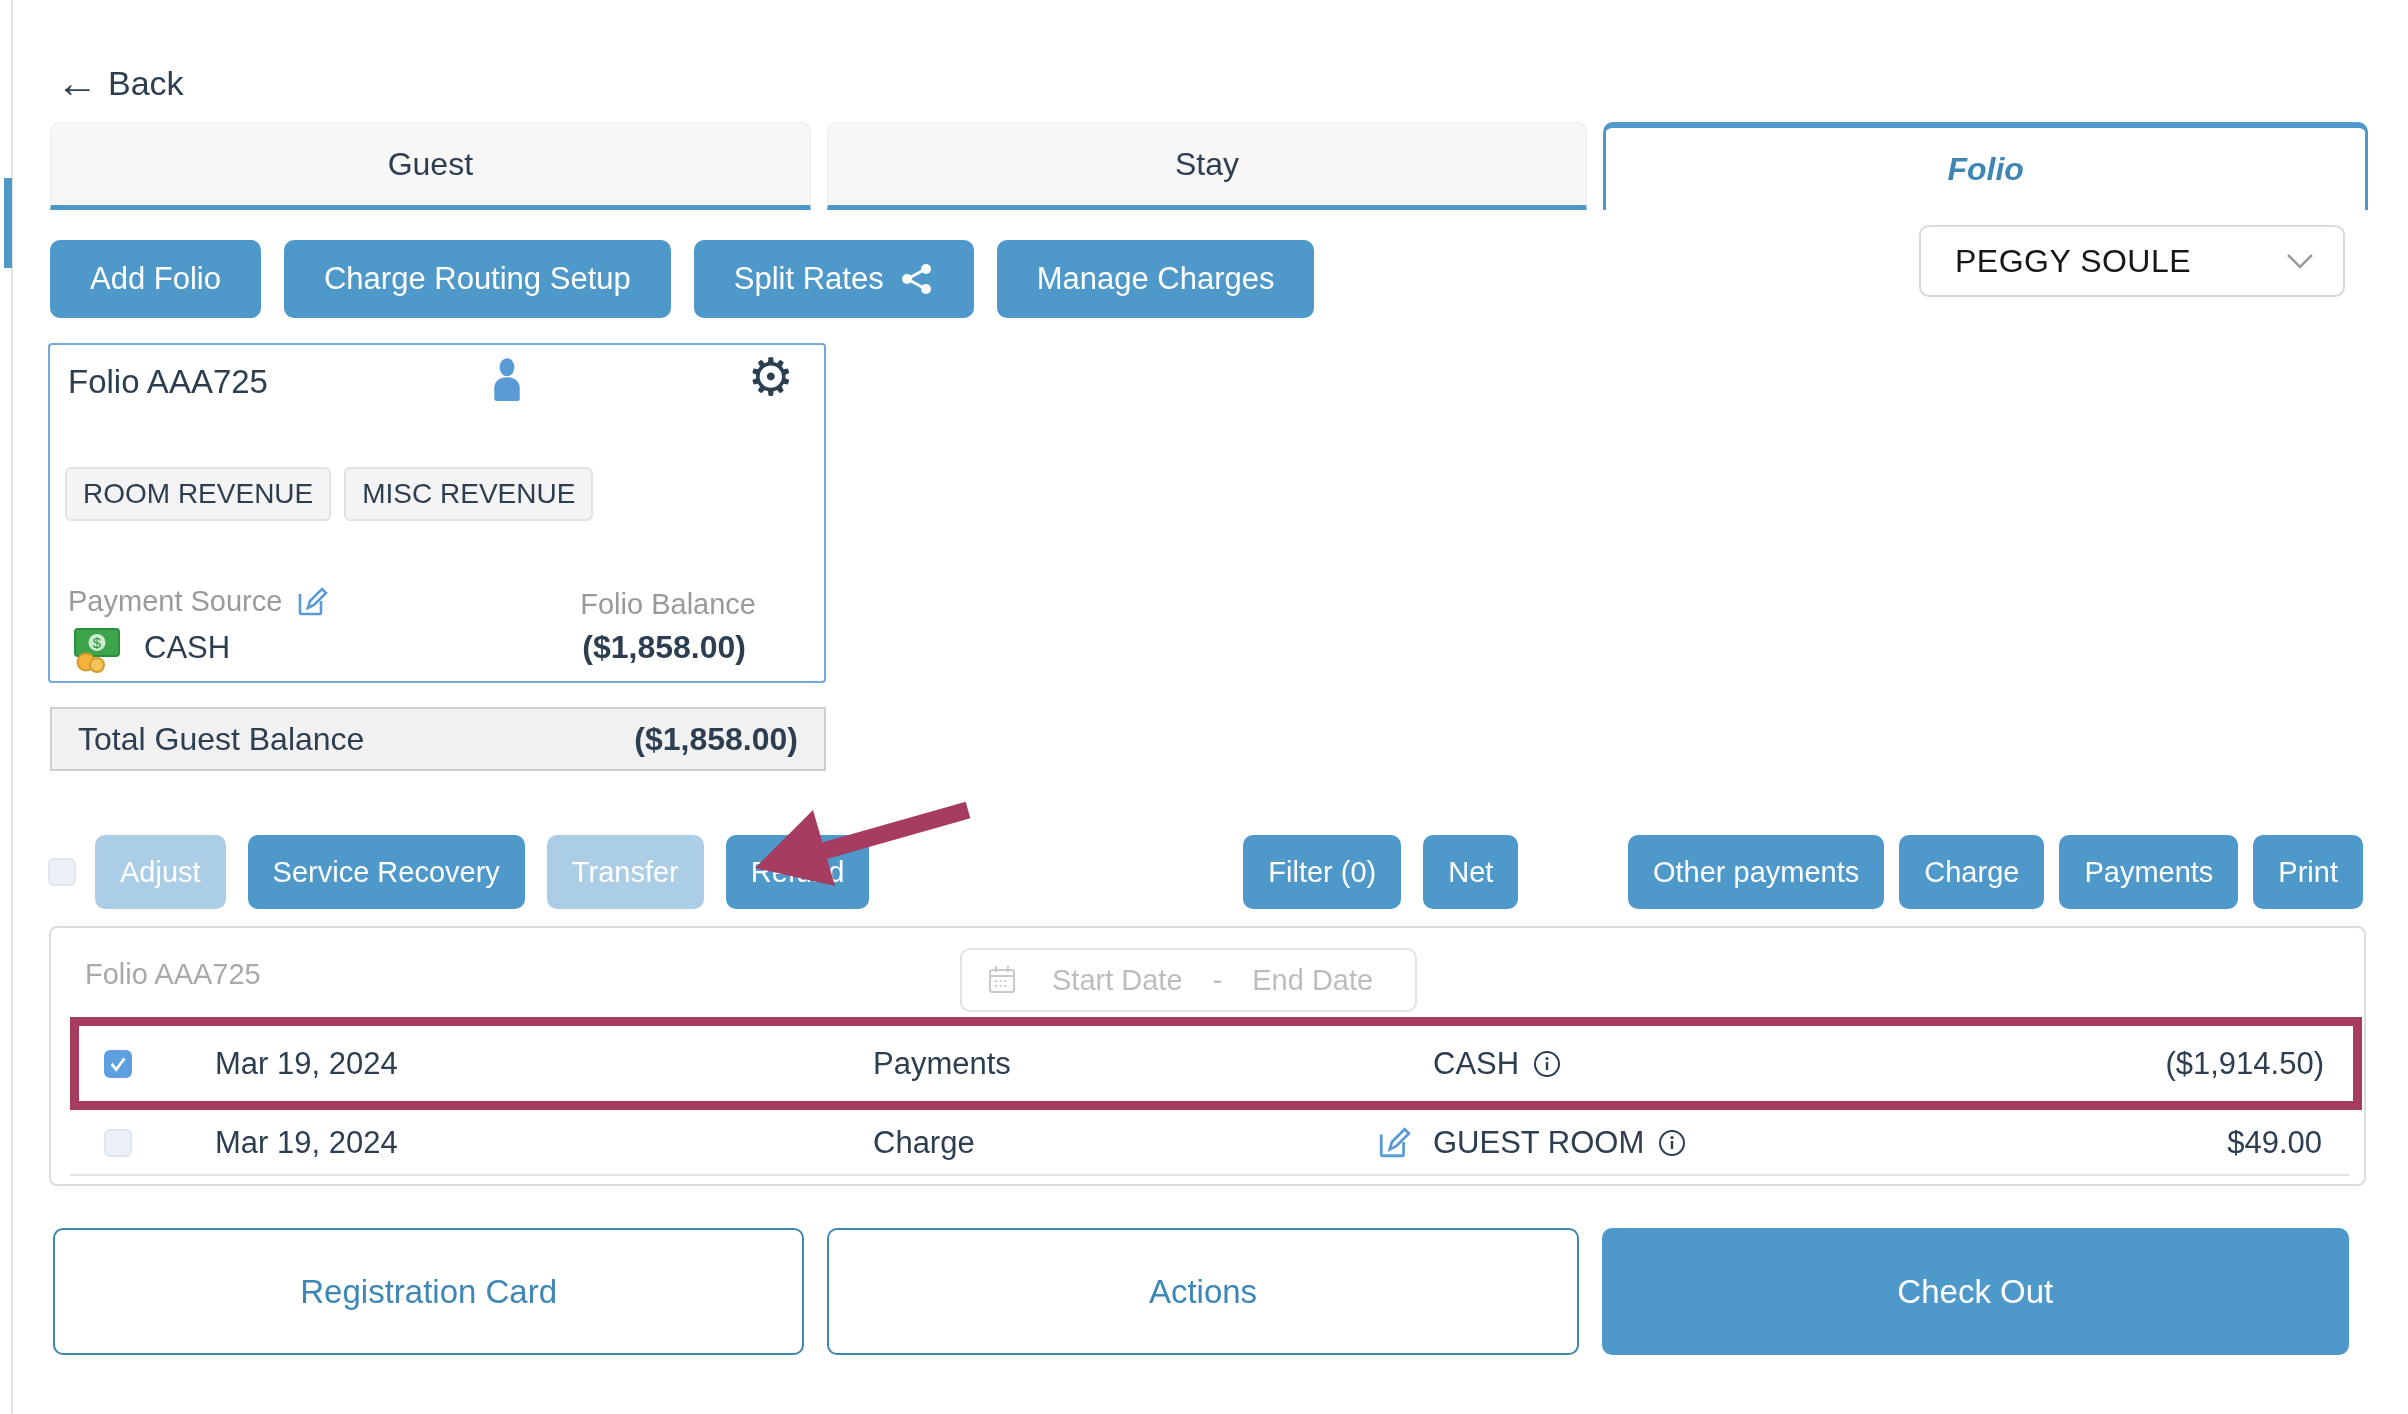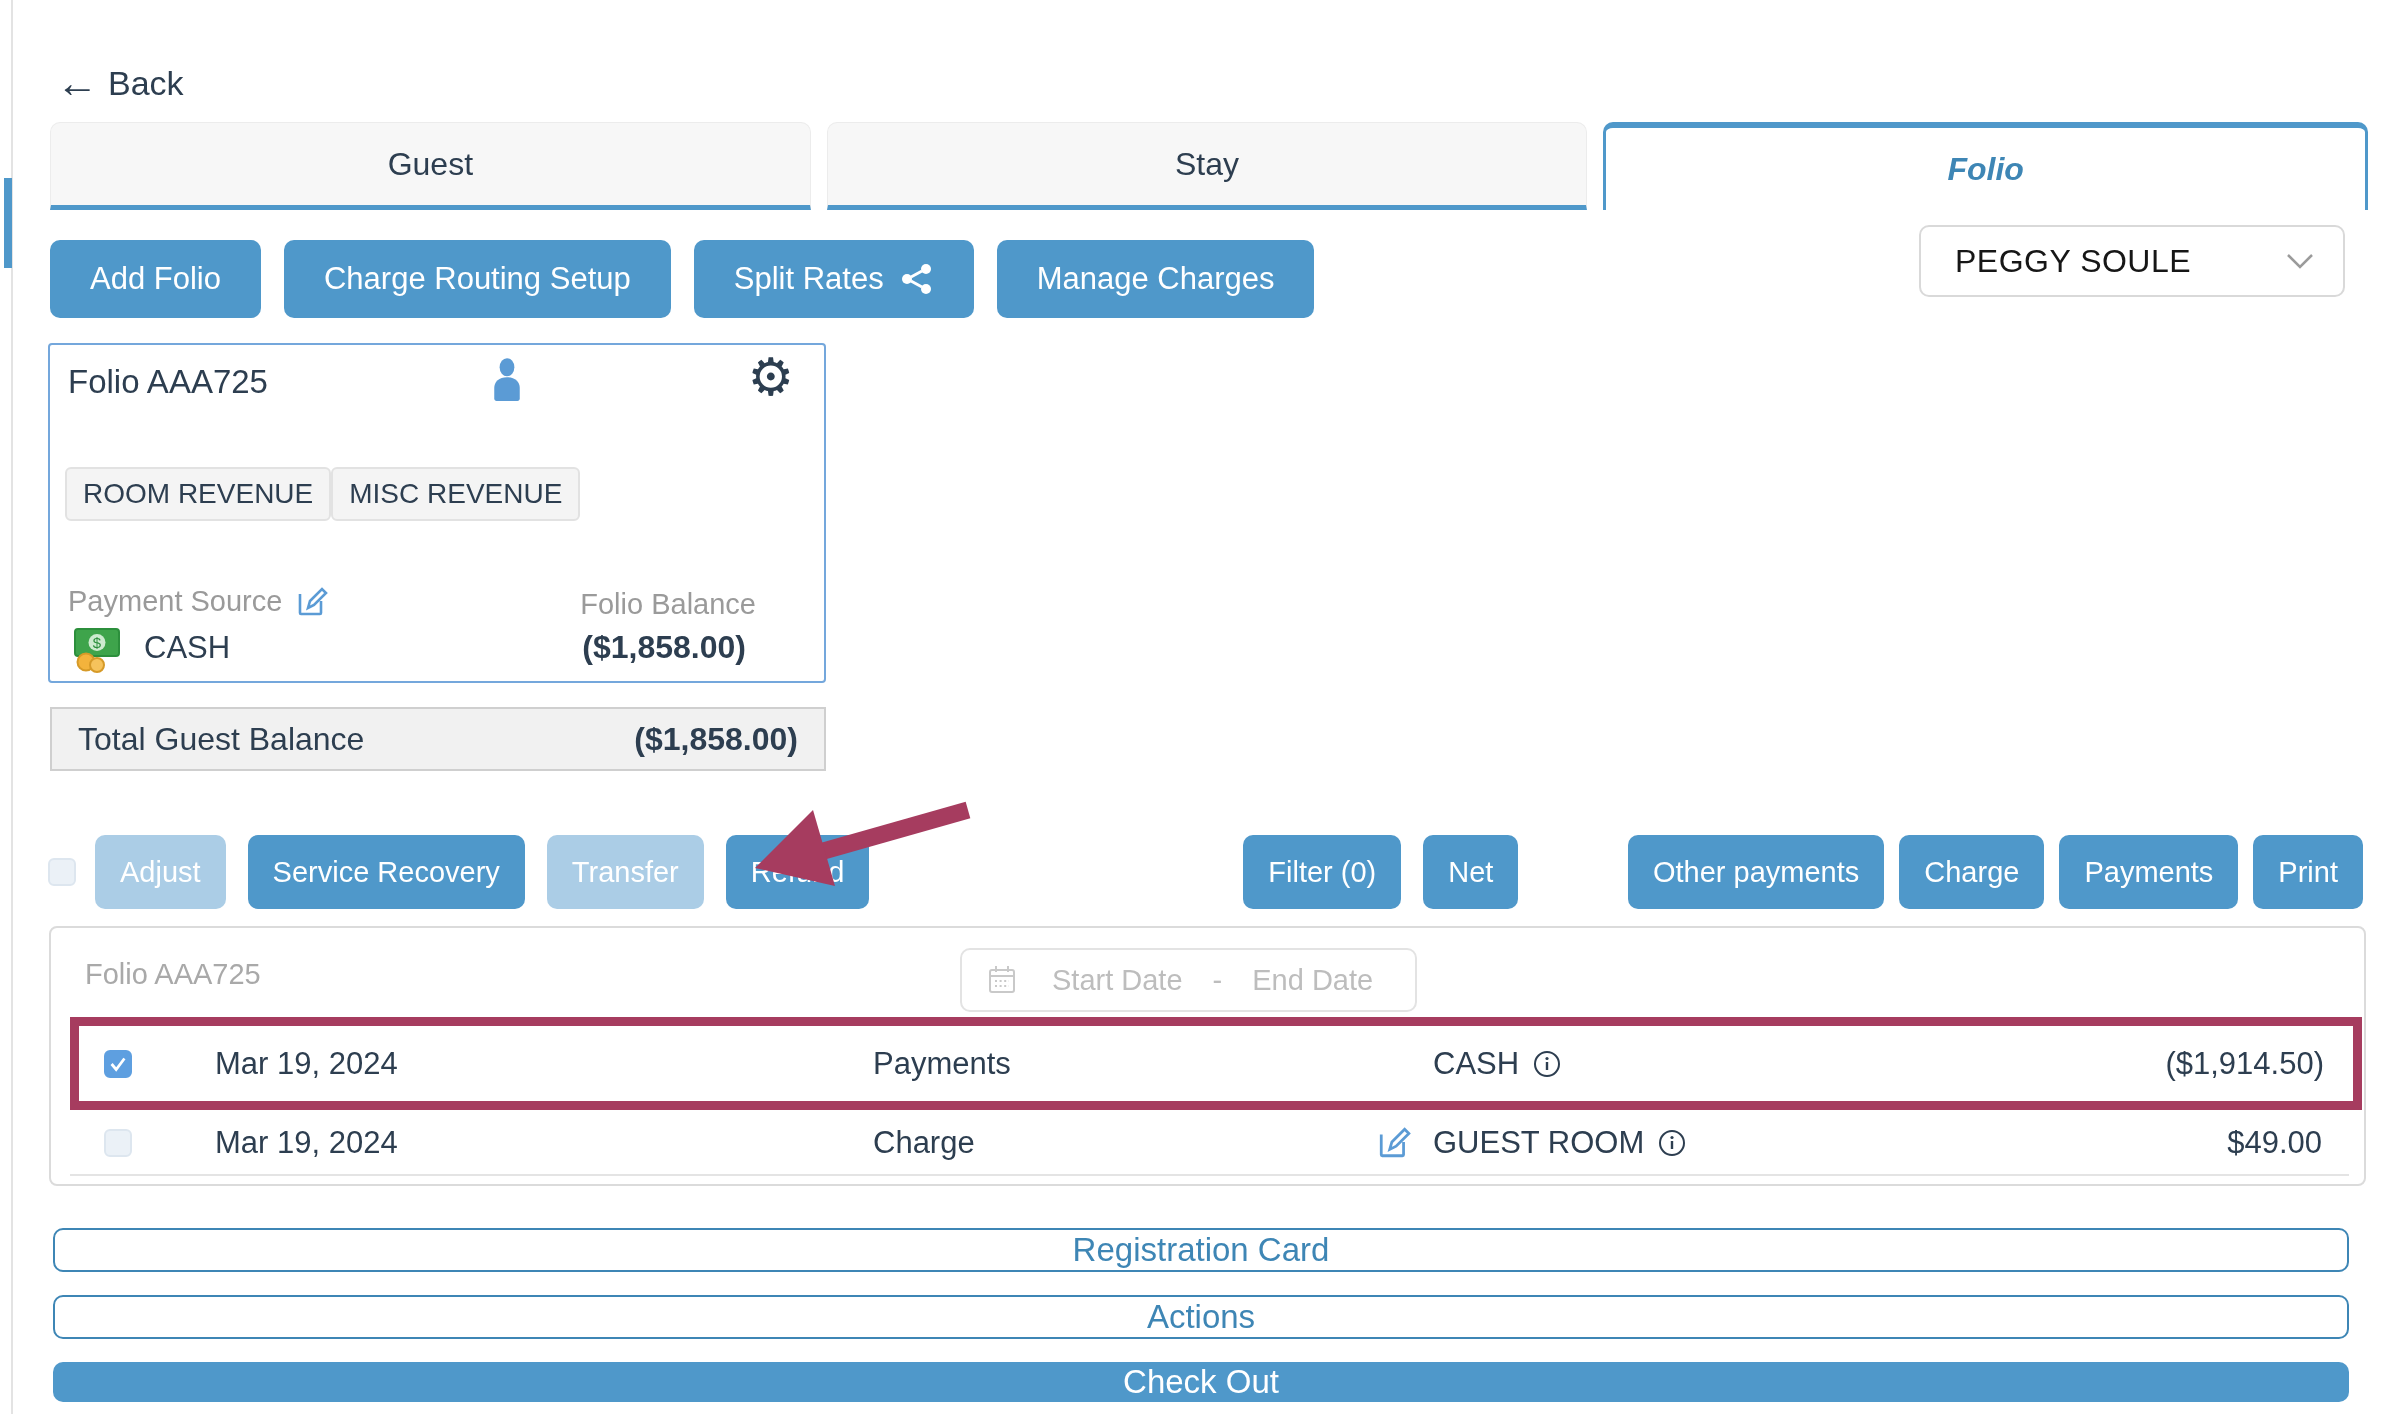--- a/index.html
+++ b/index.html
@@ -42,21 +42,21 @@
          display:flex; align-items:center; justify-content:space-between; padding:0 28px 0 34px;
          cursor:pointer; }
   .guest-select .val { font-size:32px; color:#161616; letter-spacing:0.5px; }
 
   
   .folio-card { position:absolute; left:48px; top:343px; width:778px; height:340px;
         border:2px solid #74a7dc; border-radius:4px; background:#fff; }
   .folio-card .title { position:absolute; left:18px; top:18px; font-size:33px; color:#2d3e50; }
   .folio-card .person { position:absolute; left:440px; top:12px; }
   .folio-card .gear { position:absolute; right:30px; top:6px; font-size:52px; color:#2c3e50; cursor:pointer; line-height:1; }
-  .tags { position:absolute; left:15px; top:122px; display:flex; }
+  .tags { position:absolute; left:15px; top:122px; display:flex; gap:13px; }
   .tag { background:#f4f4f4; border:2px solid #e2e2e2; border-radius:6px; padding:9px 16px;
          font-size:28px; color:#2d3e50; white-space:nowrap; }
   .ps-label { position:absolute; left:18px; top:240px; display:flex; align-items:center; gap:14px;
          font-size:29px; color:#9a9a9a; }
   .cash-line { position:absolute; left:22px; top:278px; display:flex; align-items:center; gap:20px; }
   .cash-line .cash-text { font-size:31px; color:#2d3e50; }
   .fb-label { position:absolute; right:68px; top:243px; font-size:29px; color:#9a9a9a; }
   .fb-value { position:absolute; right:78px; top:284px; font-size:32px; font-weight:bold; color:#2d3e50; }
 
   
@@ -103,21 +103,21 @@
   .col-check { width:111px; display:flex; }
   .col-date { width:658px; }
   .col-type { width:504px; }
   .col-desc { flex:1; display:flex; align-items:center; }
   .col-desc .icon-slot { width:56px; display:flex; }
   .col-desc .desc-text { display:flex; align-items:center; gap:14px; }
   .col-amount { text-align:right; min-width:260px; }
   .divider { position:absolute; left:19px; top:246px; width:2279px; height:2px; background:#e4e4e4; }
 
   
-  .footer { position:absolute; left:53px; top:1228px; width:2296px; height:127px; display:flex; gap:23px;flex-direction:column; }
+  .footer { position:absolute; left:53px; top:1228px; width:2296px; height:127px; display:flex; gap:23px; }
   .fbtn { flex:1; border-radius:10px; font-size:33px; font-family:inherit; cursor:pointer;
         display:flex; align-items:center; justify-content:center; }
   .fbtn.outline { background:#fff; border:2px solid #3e86b5; color:#3e86b5; }
   .fbtn.solid { background:#4f98ca; border:none; color:#fff; }
 
   svg { display:block; }
 </style>
 </head>
 <body>
 

